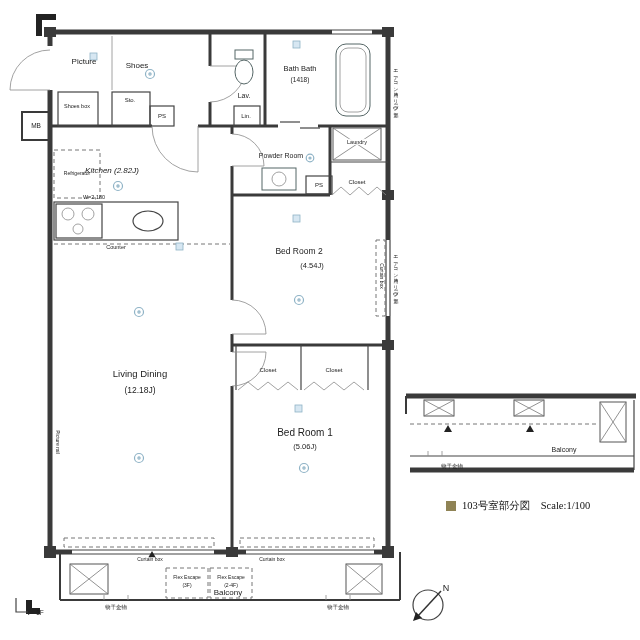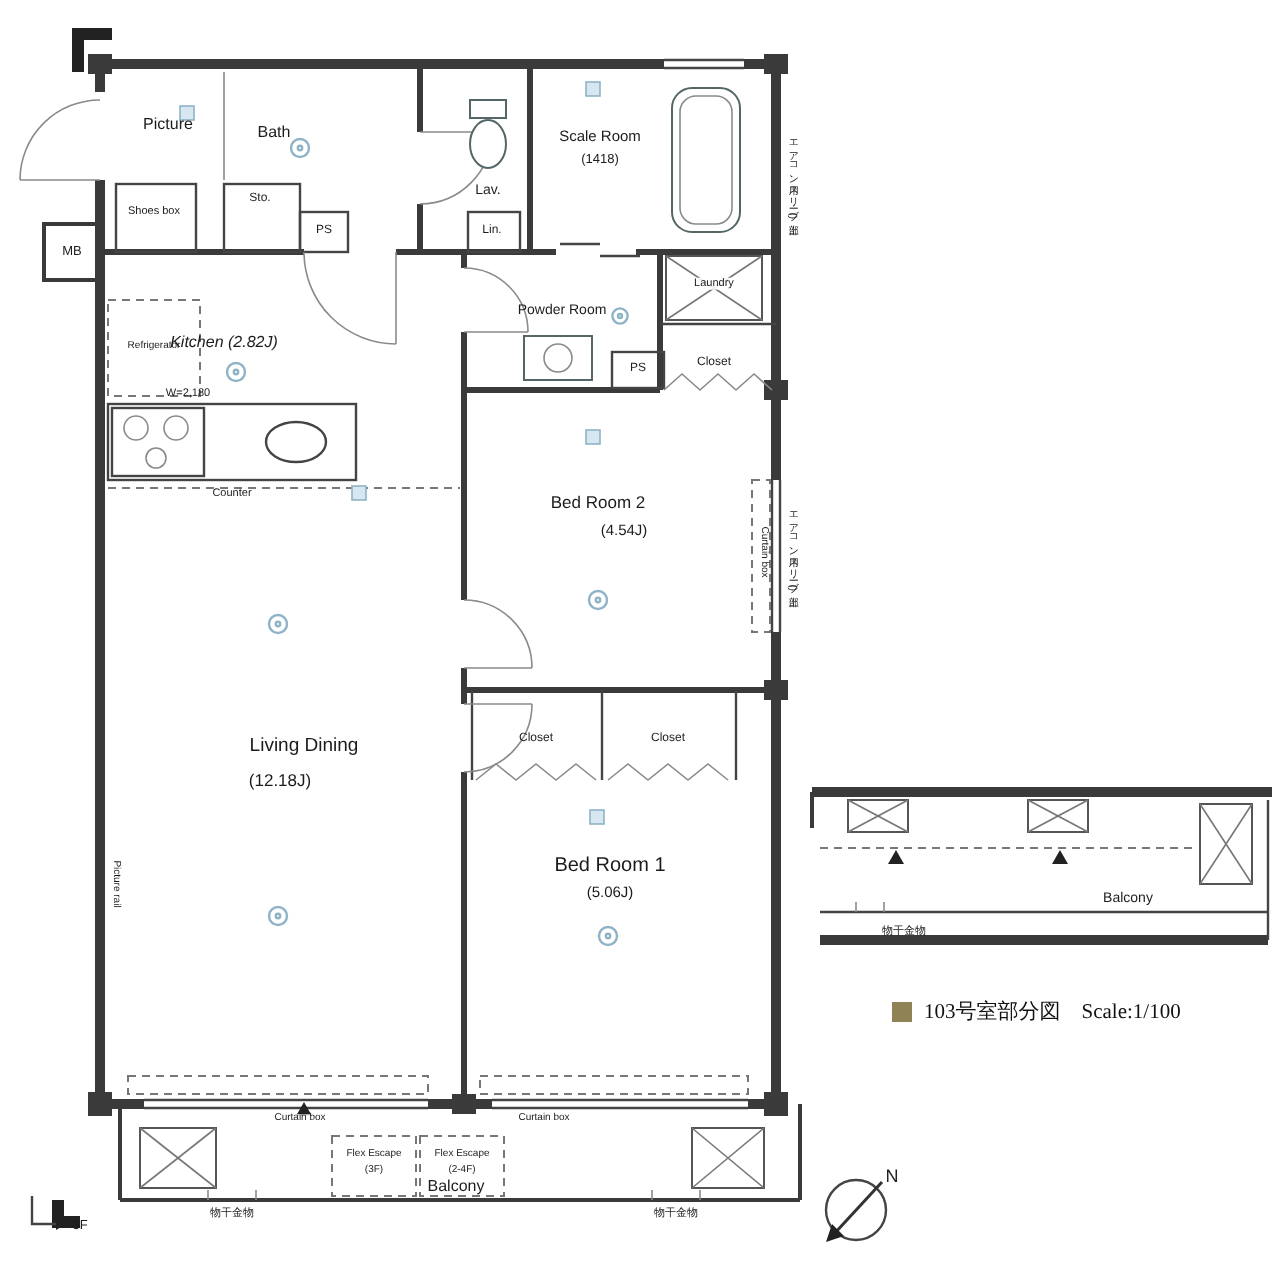--- a/index.html
+++ b/index.html
@@ -252,32 +252,32 @@
 
   <g>
     <circle class="thin" cx="428" cy="605" r="15"></circle>
     <line x1="441" y1="591" x2="417" y2="617" stroke="#333" stroke-width="1.5"></line>
     <polygon class="blk" points="413,621 422,618 416,612"></polygon>
     <text class="ntext" x="446" y="591" text-anchor="middle">N</text>
   </g>
 </svg>
 
 <div class="lbl" style="left:84px;top:62px;font-size:8px;">Picture</div>
-<div class="lbl" style="left:137px;top:66px;font-size:8px;">Bath</div>
+<div class="lbl" style="left:137px;top:66px;font-size:8px;">Shoes</div>
 <div class="lbl wrap" style="left:77px;top:106px;font-size:5.5px;">Shoes box</div>
 <div class="lbl" style="left:130px;top:100px;font-size:6px;">Sto.</div>
 <div class="lbl" style="left:244px;top:96px;font-size:7px;">Lav.</div>
-<div class="lbl" style="left:300px;top:69px;font-size:7.5px;">Scale Room</div>
+<div class="lbl" style="left:300px;top:69px;font-size:7.5px;">Bath Bath</div>
 <div class="lbl" style="left:300px;top:80px;font-size:6.5px;">(1418)</div>
 <div class="lbl" style="left:281px;top:156px;font-size:7px;">Powder Room</div>
 <div class="lbl chip" style="left:357px;top:142px;font-size:5.5px;">Laundry</div>
 <div class="lbl" style="left:112px;top:171px;font-size:8px;font-style:italic;">Kitchen (2.82J)</div>
 <div class="lbl" style="left:299px;top:252px;font-size:8.5px;">Bed Room 2</div>
 <div class="lbl" style="left:312px;top:266px;font-size:7.5px;">(4.54J)</div>
-<div class="lbl" style="left:140px;top:374px;font-size:9.5px;margin-left:12px;">Living Dining</div>
+<div class="lbl" style="left:140px;top:374px;font-size:9.5px;">Living Dining</div>
 <div class="lbl" style="left:140px;top:391px;font-size:8.5px;">(12.18J)</div>
 <div class="lbl" style="left:305px;top:433px;font-size:10px;">Bed Room 1</div>
 <div class="lbl" style="left:305px;top:447px;font-size:7.5px;">(5.06J)</div>
 <div class="lbl" style="left:228px;top:593px;font-size:8px;">Balcony</div>
 <div class="lbl chip" style="left:357px;top:182px;font-size:6px;">Closet</div>
 <div class="lbl" style="left:268px;top:370px;font-size:6px;">Closet</div>
 <div class="lbl" style="left:334px;top:370px;font-size:6px;">Closet</div>
 <div class="lbl" style="left:36px;top:126px;font-size:6.5px;">MB</div>
 <div class="lbl" style="left:77px;top:174px;font-size:5px;">Refrigerator</div>
 <div class="lbl" style="left:116px;top:247px;font-size:5.5px;">Counter</div>

